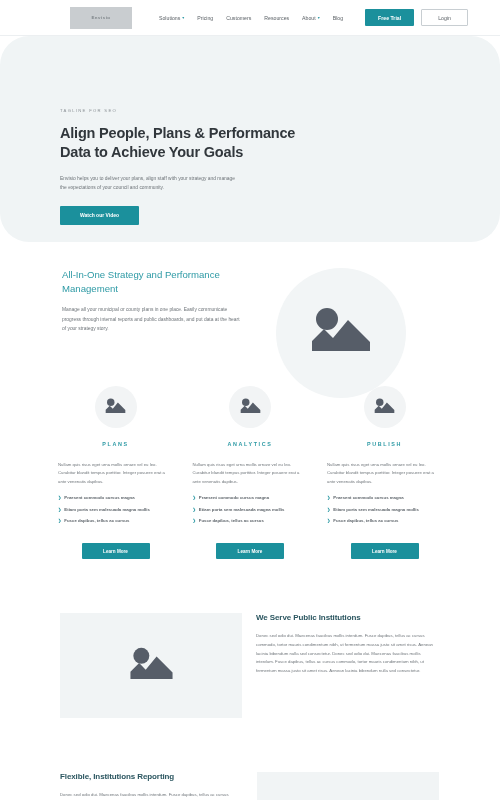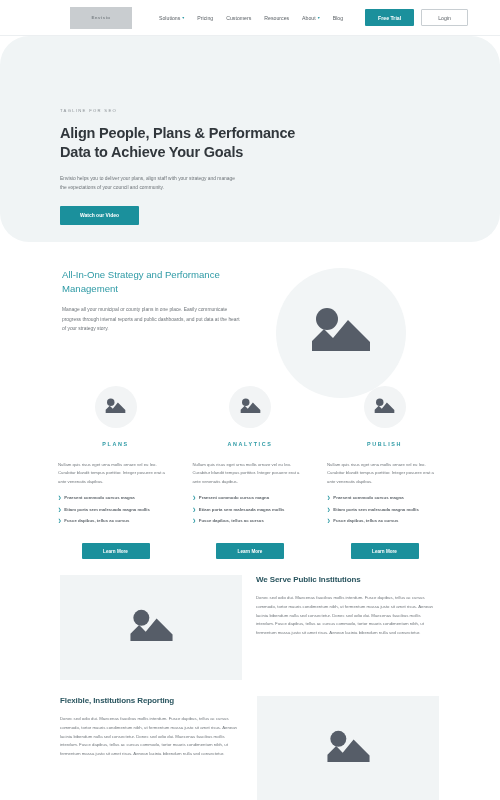--- a/index.html
+++ b/index.html
@@ -133,21 +133,21 @@
     background:#1b909c; color:#ffffff;
     font-size:4.6px; font-weight:bold;
     width:68px; height:16px;
     display:flex; align-items:center; justify-content:center;
     border-radius:1px;
   }
 
   
   .split {
     display:flex; align-items:flex-start;
-    padding:0 60px; margin-top:16px;
+    padding:0 60px; margin-top:54px;
   }
   .split-media {
     width:182px; height:105px; background:#f1f4f5;
     display:flex; align-items:center; justify-content:center;
     flex-shrink:0;
   }
   .split-body { width:183px; }
   .split-h2 {
     font-size:8px; color:#2b5660; font-weight:bold;
     margin-bottom:10px; letter-spacing:-.1px;

